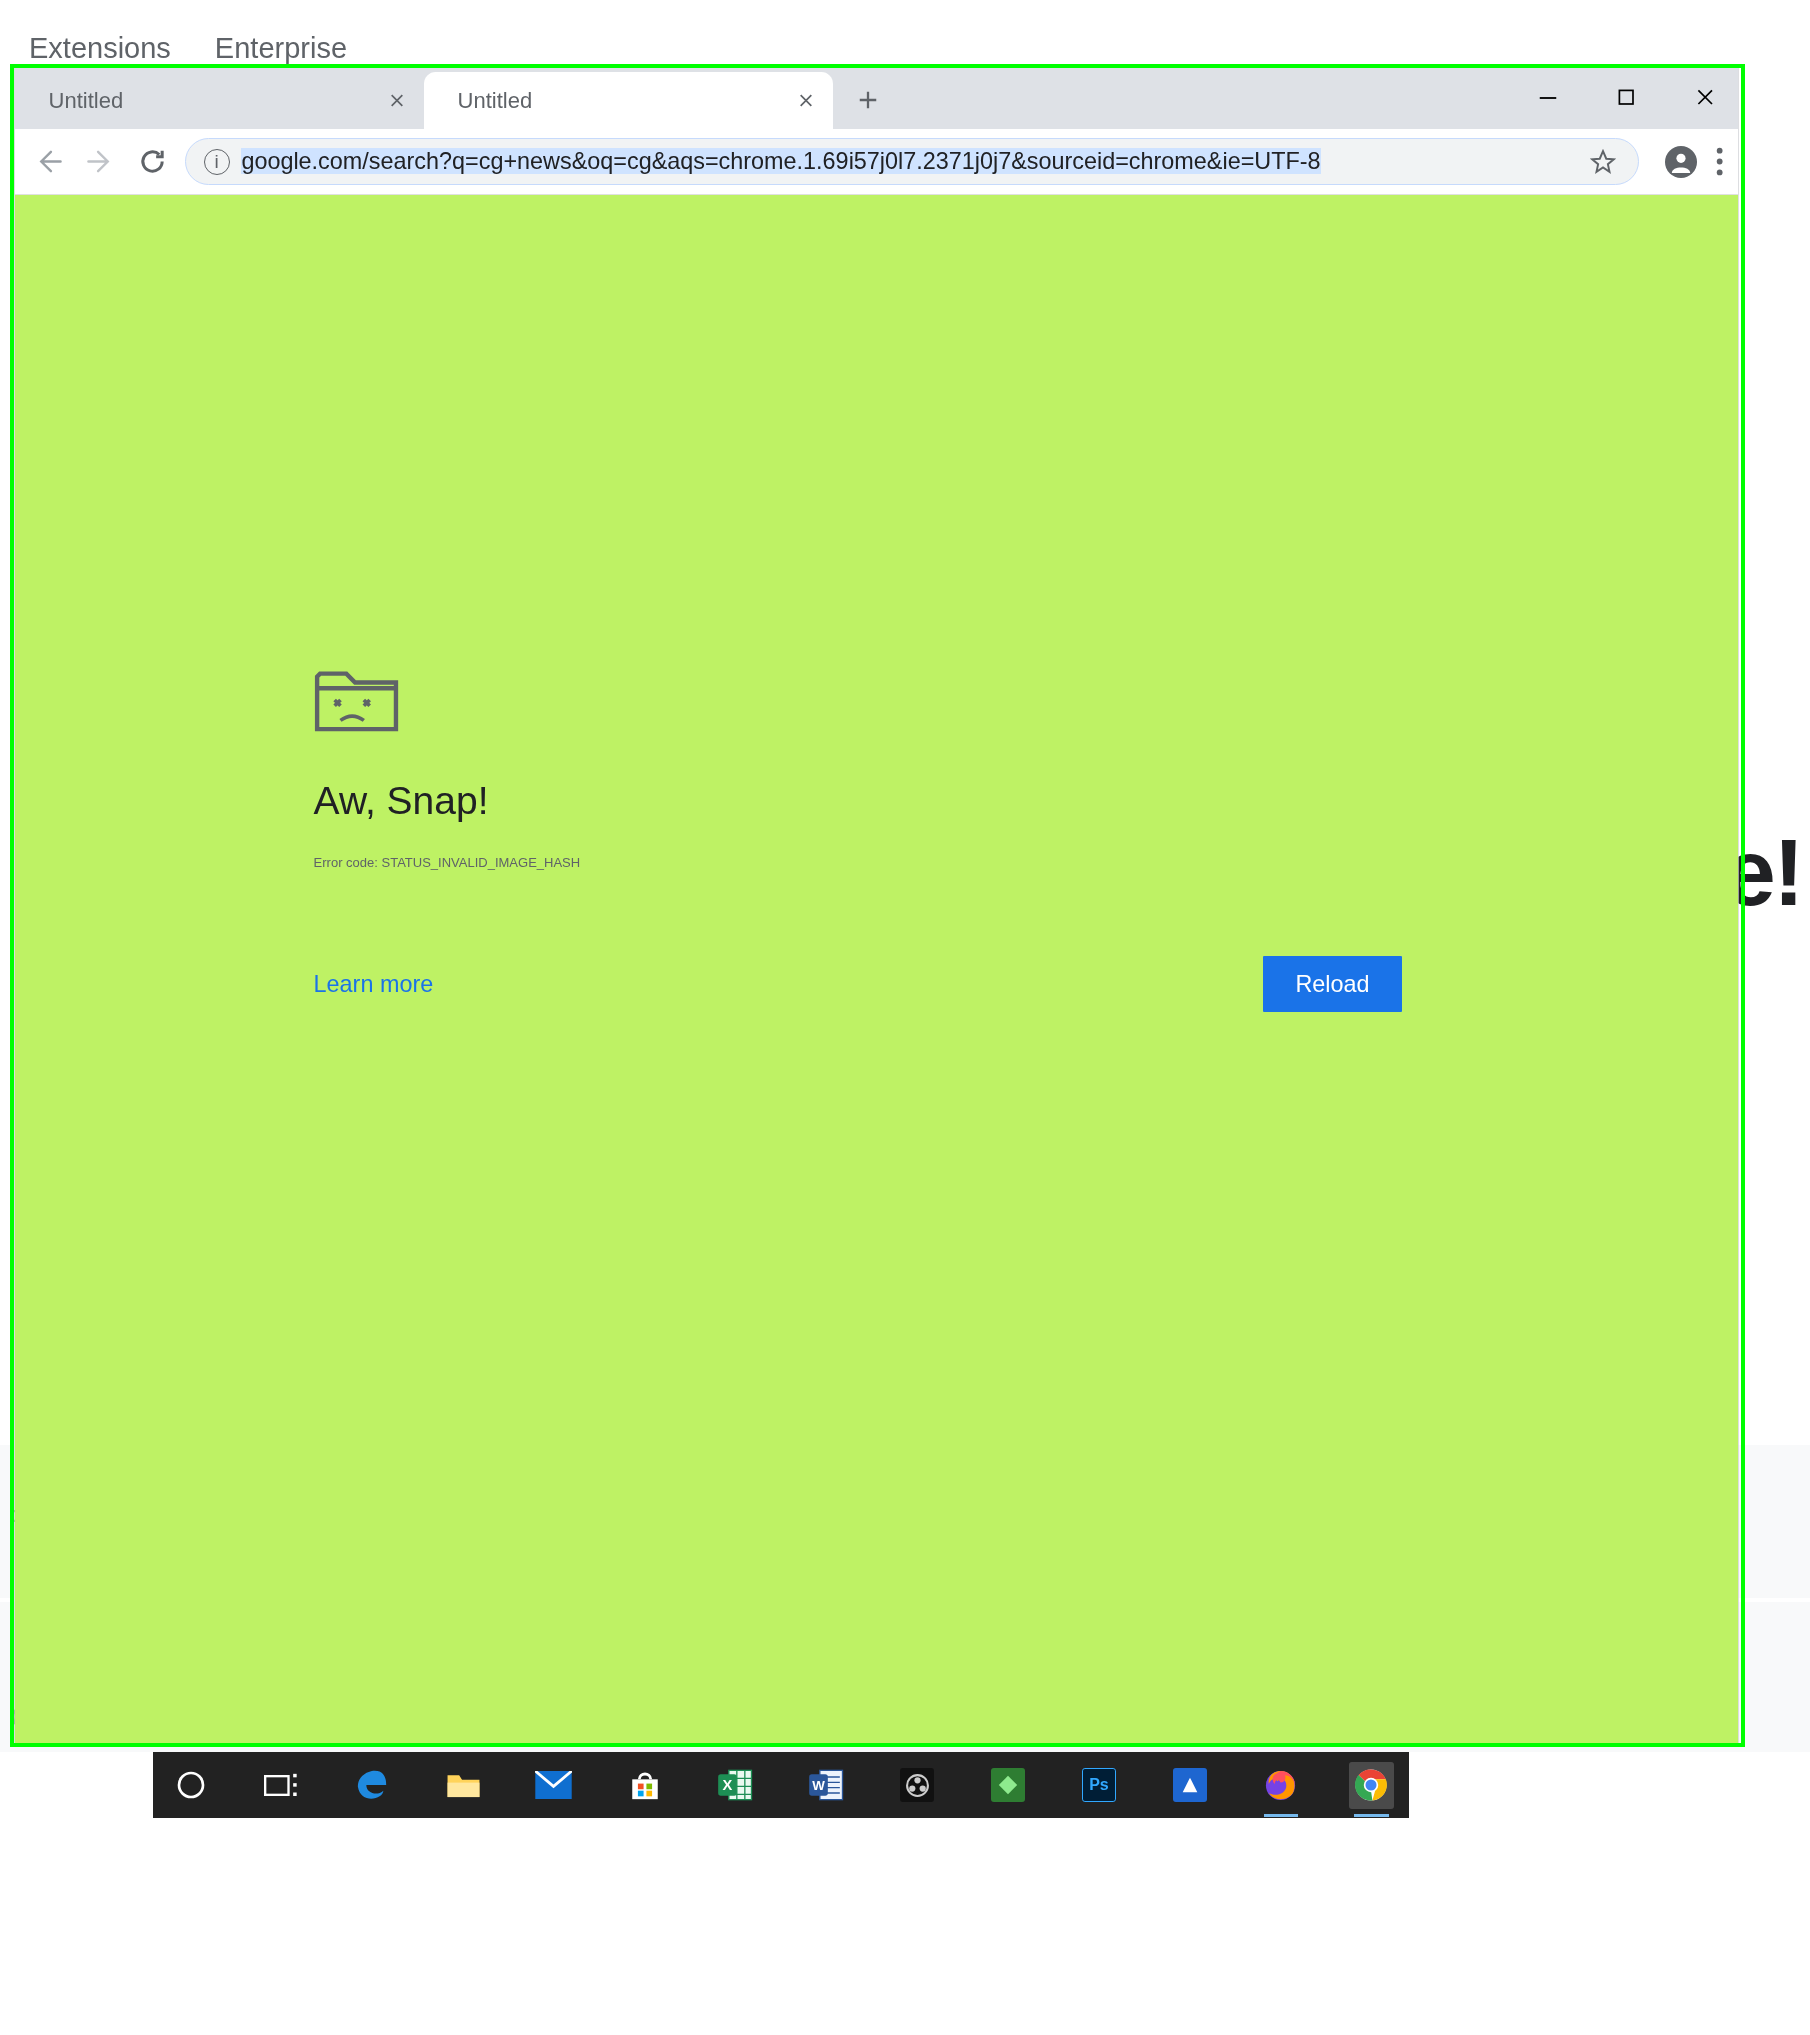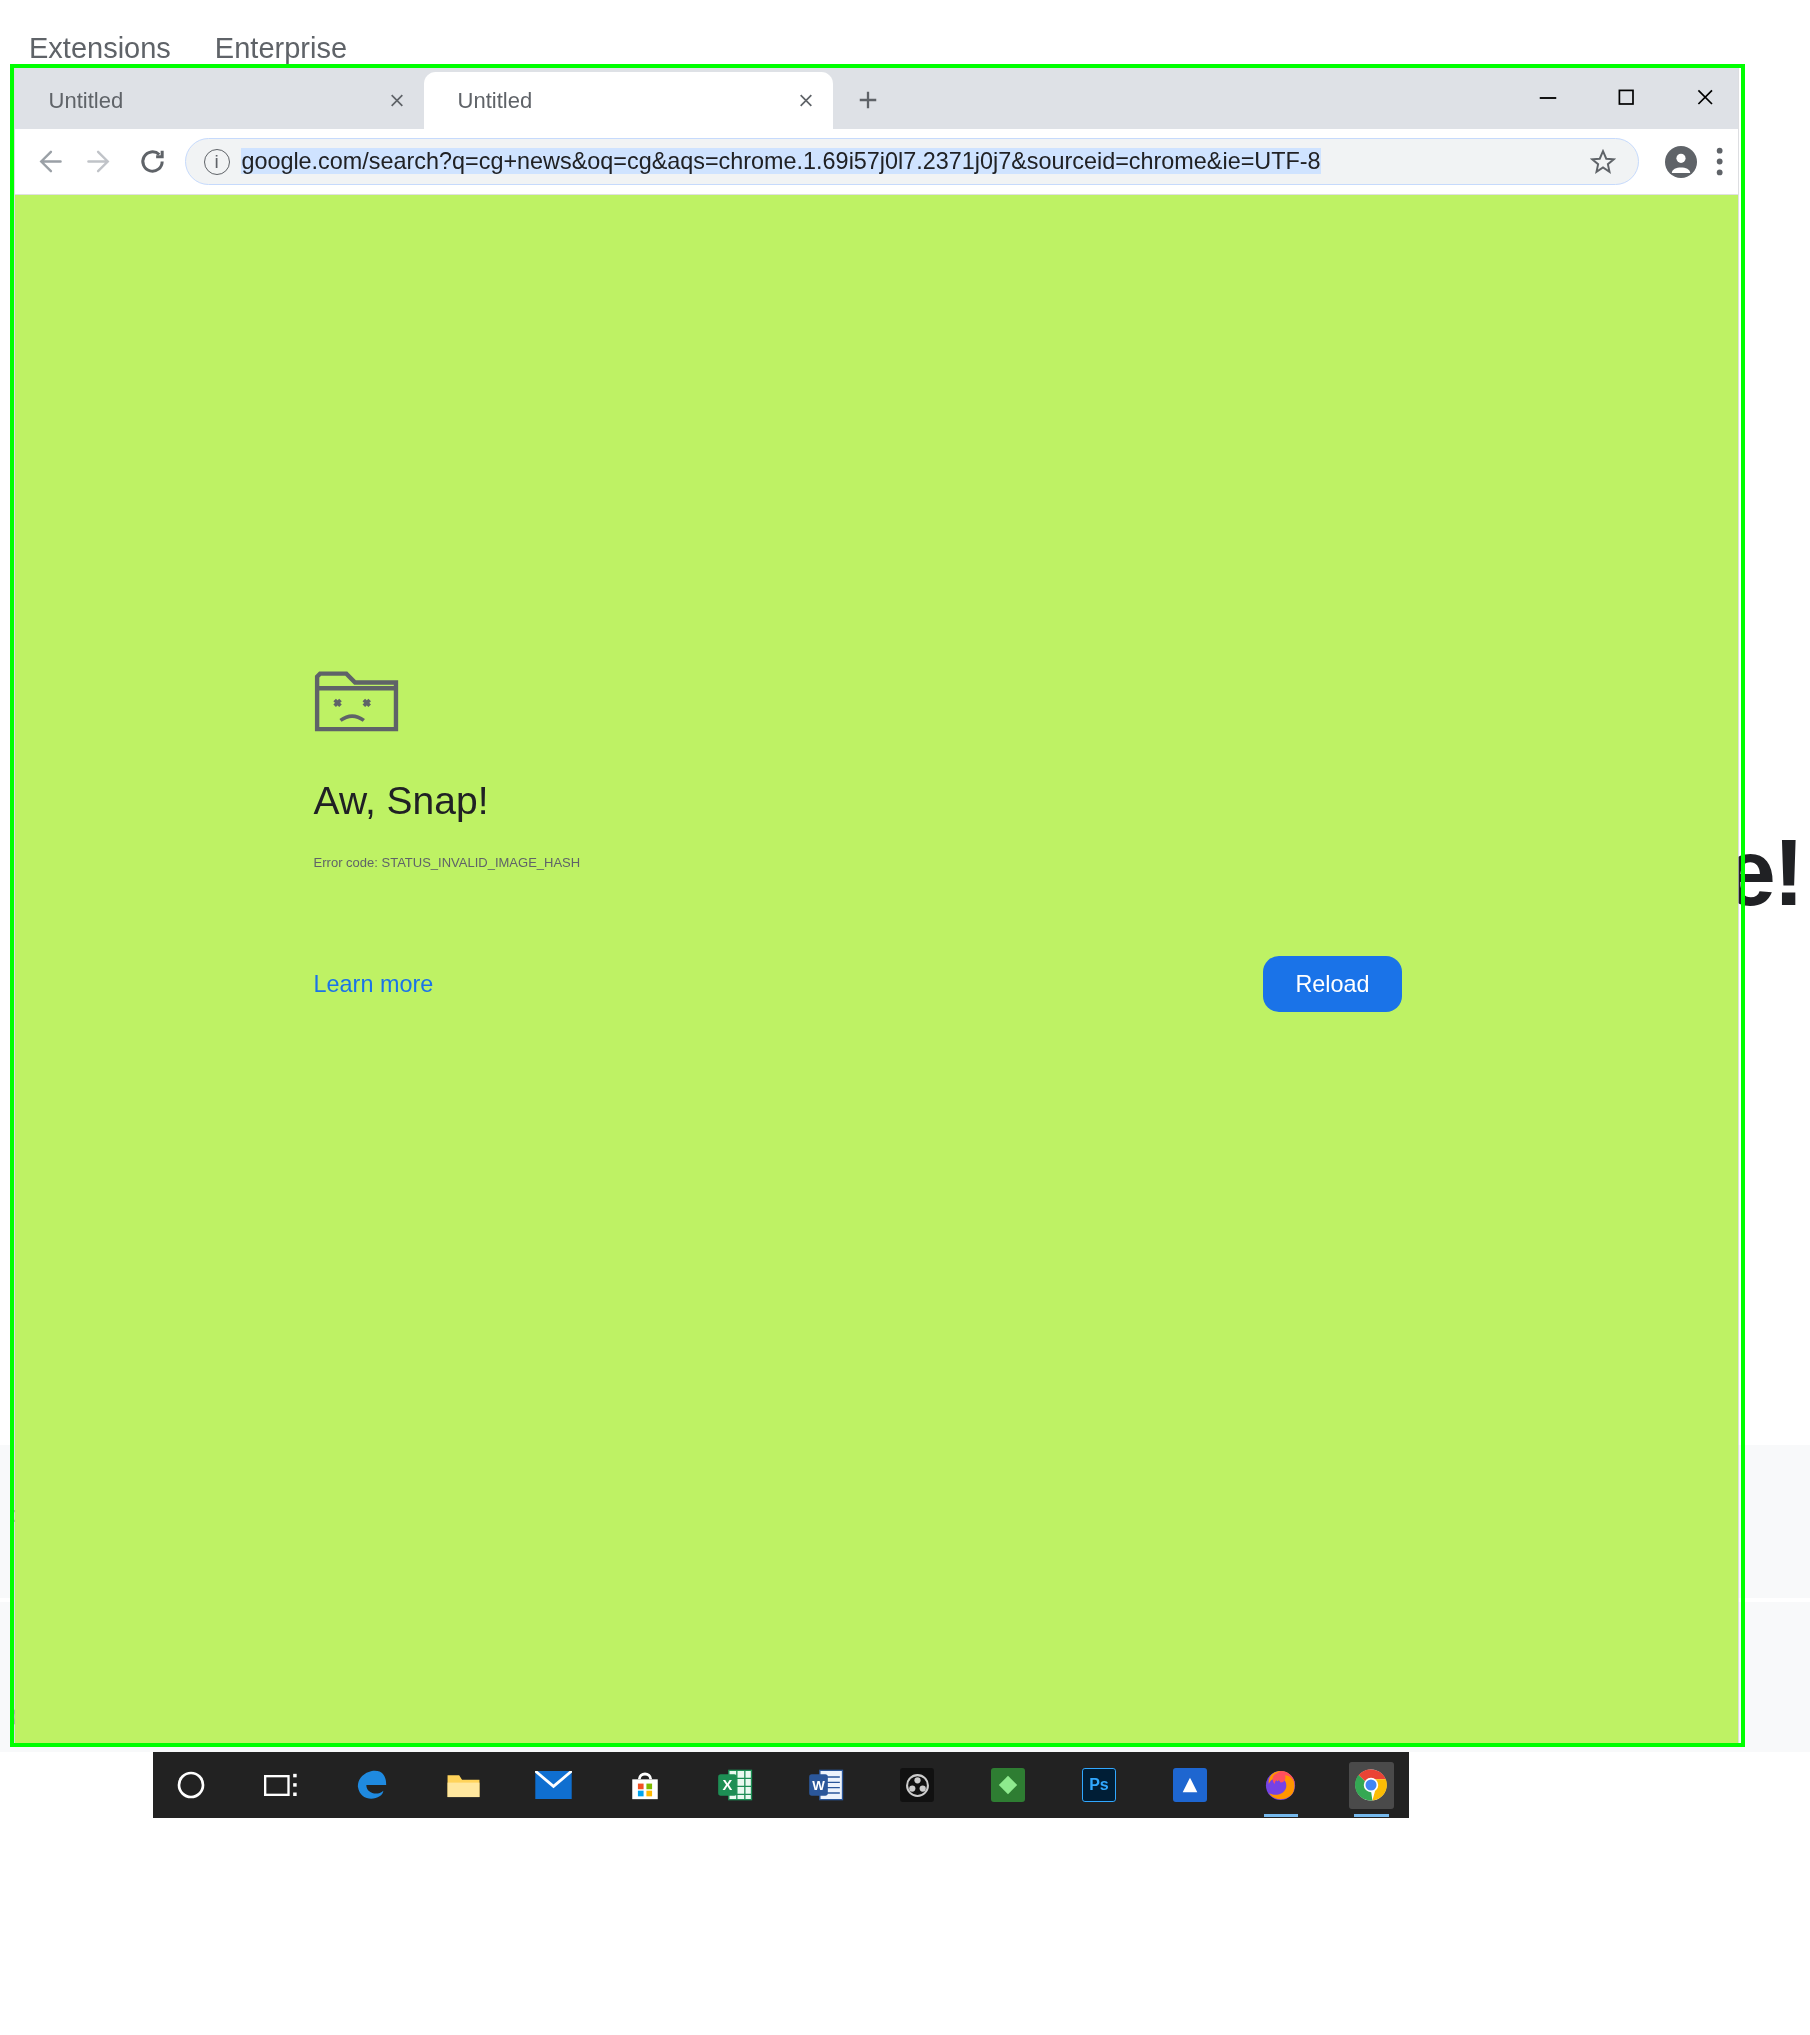--- a/index.html
+++ b/index.html
@@ -45,21 +45,21 @@
 
   
   .content { position:relative; width:100%; height: calc(100% - 128px); background:#bef264; }
   .err-wrap { position:absolute; top: 467px; left: 299px; width: 1088px; }
   .sad-folder { width:88px; height:73px; margin-bottom: 44px; }
   .err-title { font-size: 39px; color:#202124; font-weight:400; margin-bottom: 32px; }
   .err-msg { font-size: 25px; color:#5f6368; margin-bottom: 35px; }
   .err-code { font-size: 13px; color:#5f6368; margin-bottom: 86px; }
   .err-actions { display:flex; justify-content:space-between; align-items:center; }
   .learn { font-size: 23.4px; color:#1a73e8; }
-  .reload { background:#1a73e8; color:#fff; font-size:23.4px; padding: 14.6px 32px; border-radius:16px; border:none; }
+  .reload { background:#1a73e8; color:#fff; font-size:23.4px; padding: 14.6px 32px; border-radius:1px; border:none; }
 
   
   .taskbar { position:absolute; top: 1752px; left:0; width: 1810px; height: 66px; background: #ffffff; }
   .taskbar-inner { position:absolute; left: 153px; top:0; width: 1256px; height:66px; background:#222; display:flex; align-items:center; padding: 0 14.6px; gap: 45px; }
   .tb-item { width:47px; height:47px; display:flex; align-items:center; justify-content:center; border-radius:2.9px; position:relative; }
   .tb-item.active-bg { background:#4a4a4a; }
   .tb-under { position:absolute; bottom:-8.8px; left:5.8px; right:5.8px; height:2.9px; background:#76b9ed; }
   .sq { width:34px; height:34px; border-radius:2.9px; }
 
   svg { display:block; }

